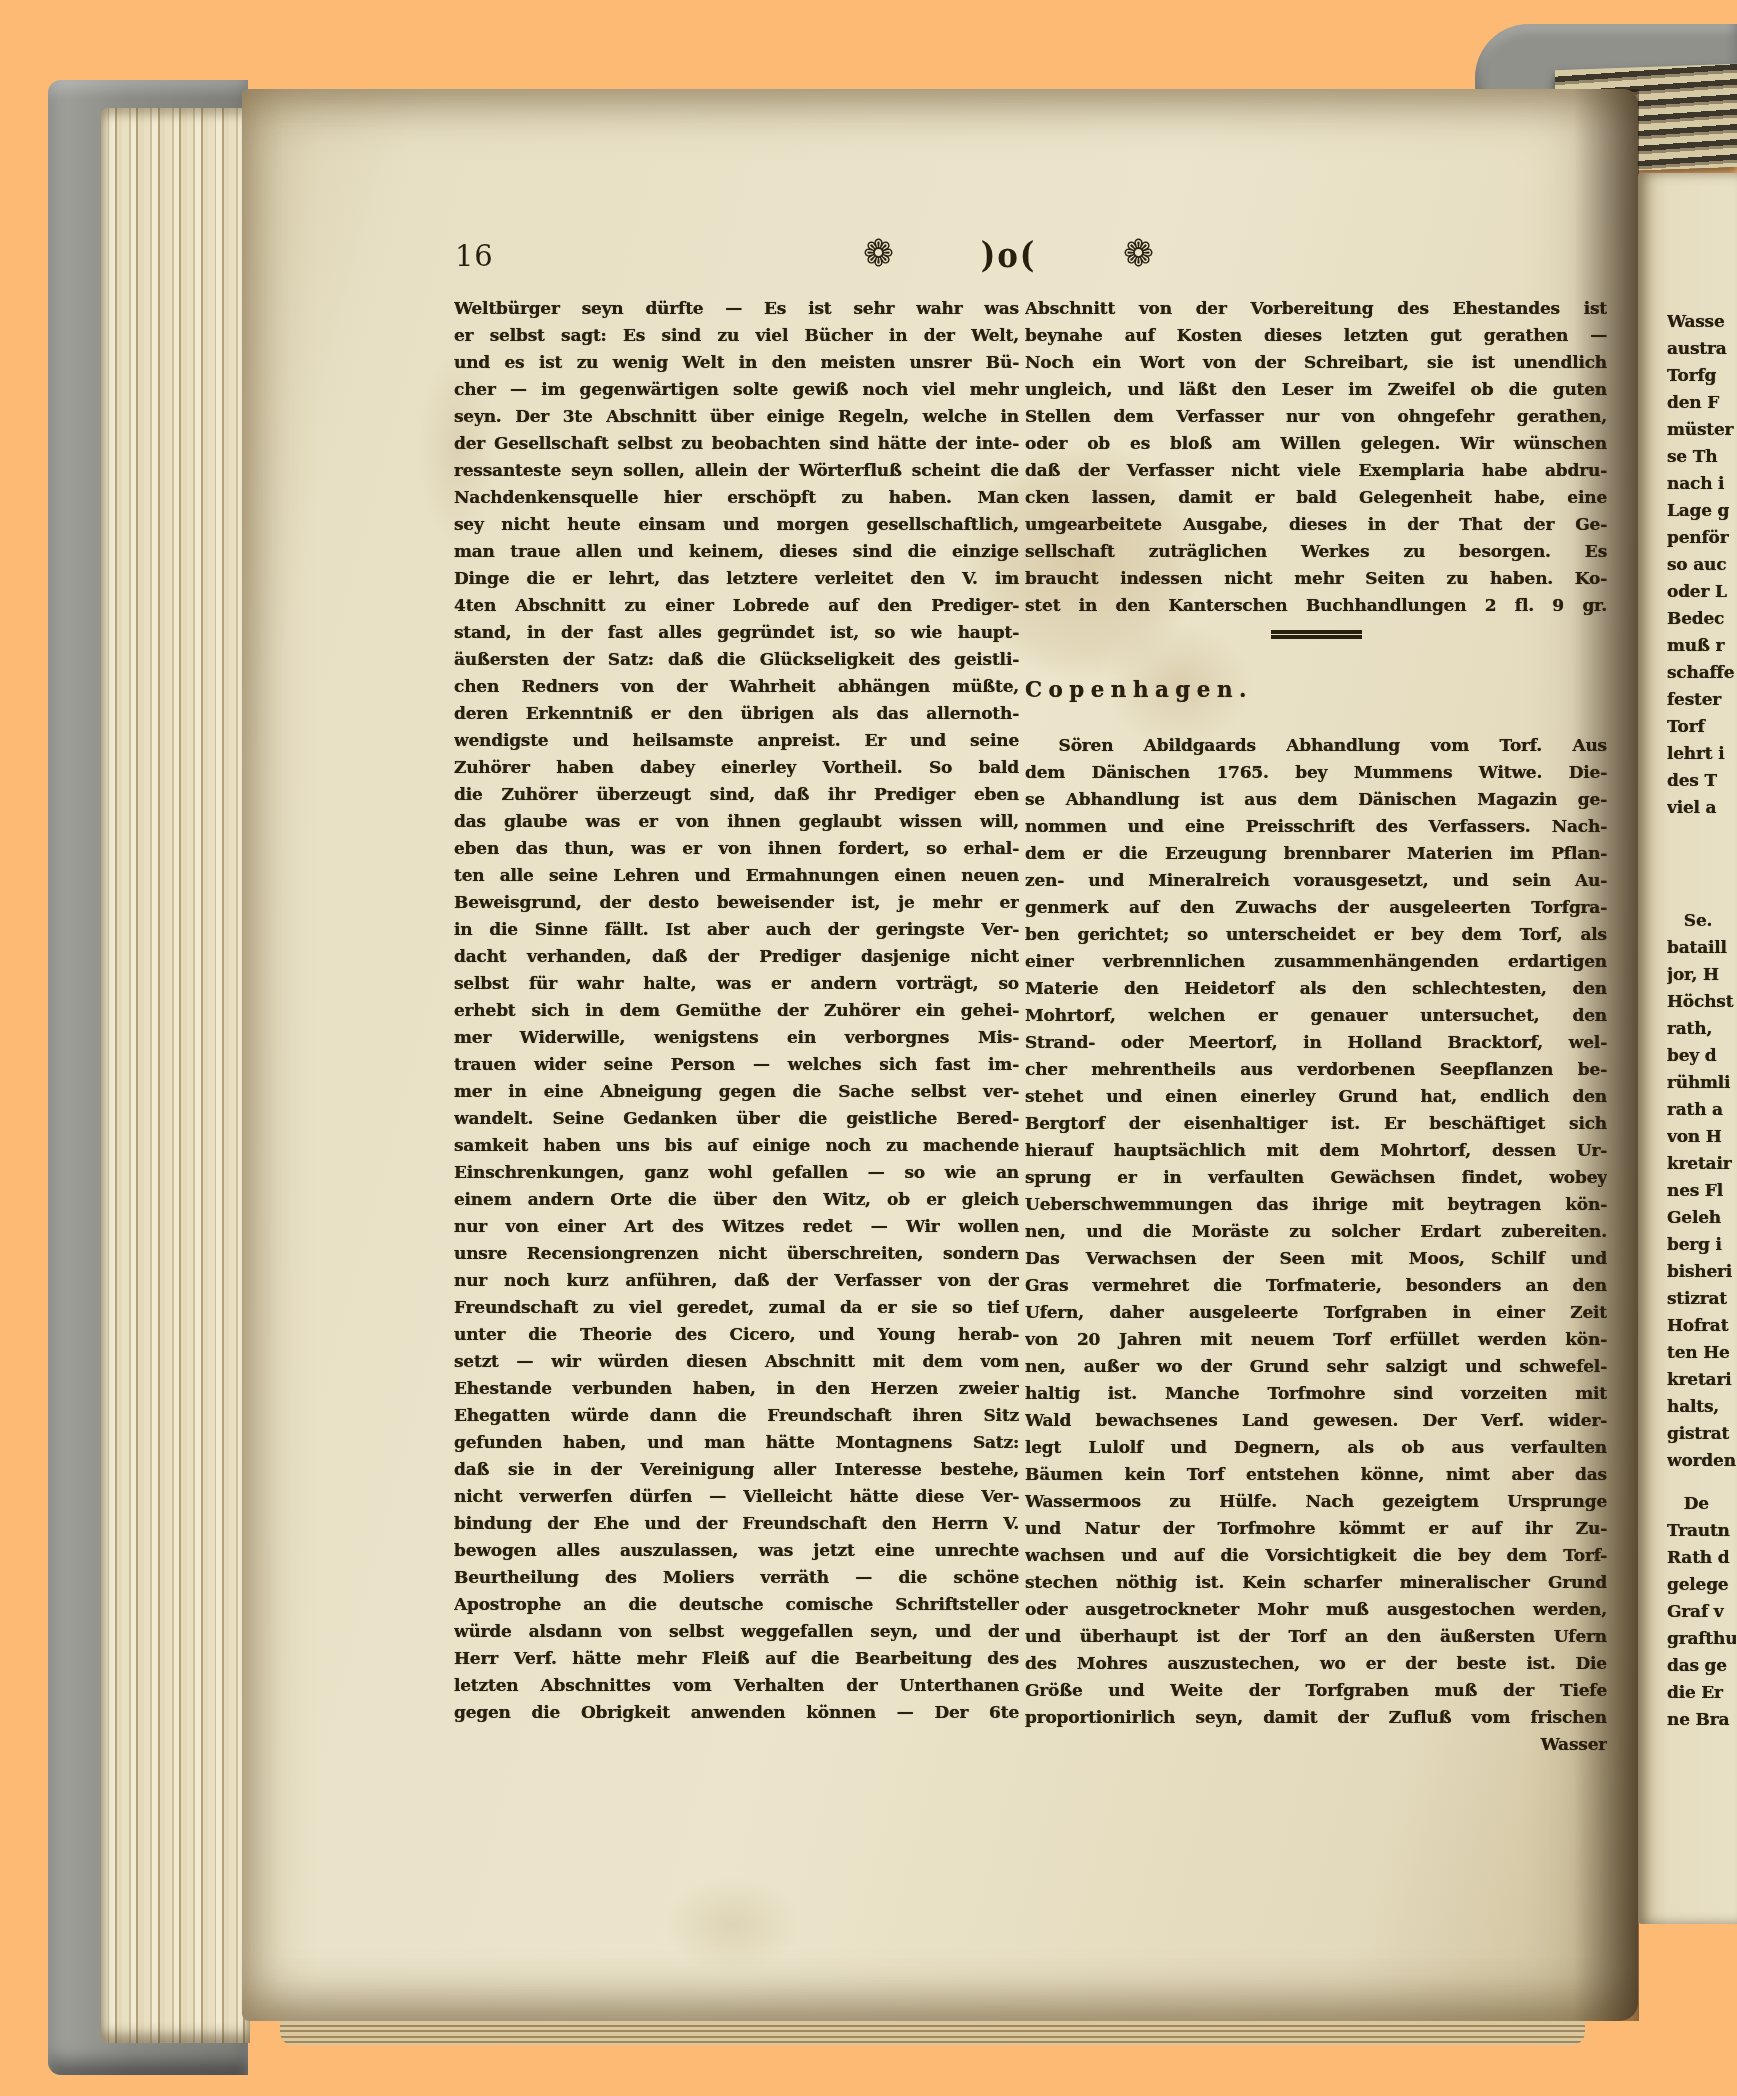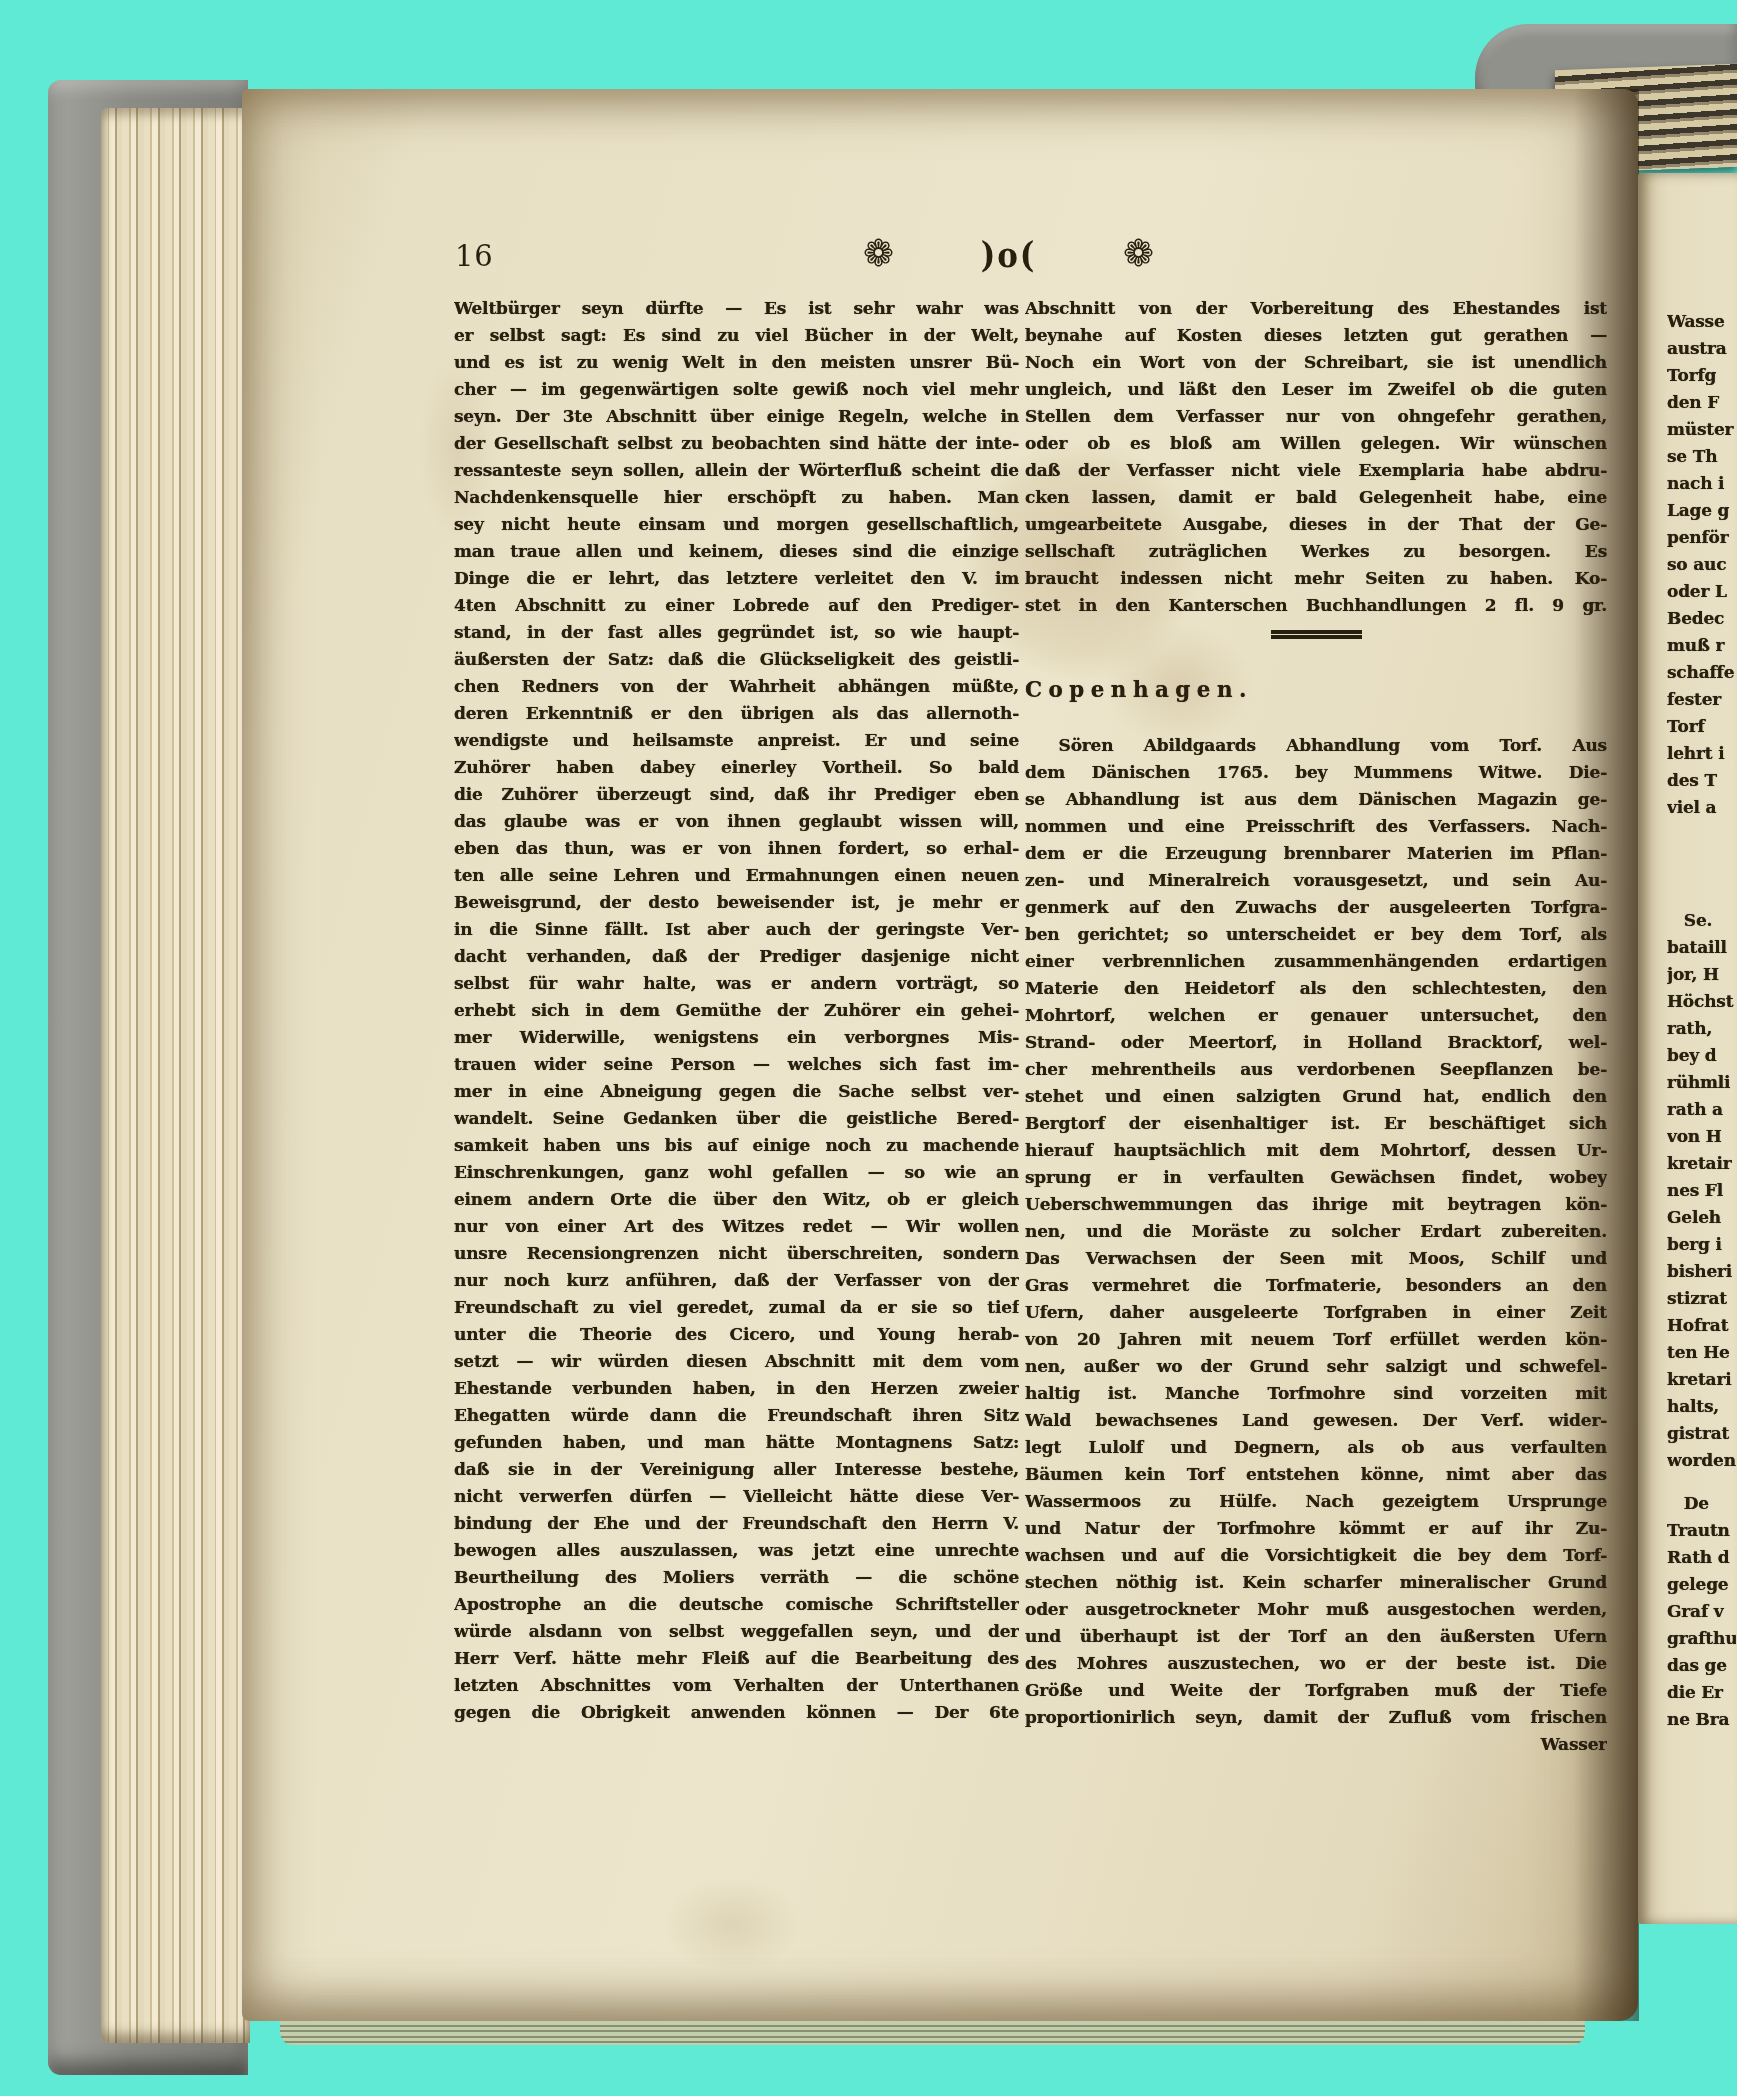--- a/index.html
+++ b/index.html
@@ -1,16 +1,16 @@
 <!DOCTYPE html>
 <html style="font-size:15px"><head>
 <meta charset="utf-8">
 <style>
   html,body{margin:0;padding:0;background:#0e0d0b;}
-  #stage{position:relative;width:1738px;height:2097px;overflow:hidden;background:#5eead4;
+  #stage{position:relative;width:1738px;height:2097px;overflow:hidden;background:#fdba74;
          font-family:"DejaVu Serif","Liberation Serif",serif;}
   
   .cover-left{position:absolute;left:48px;top:80px;width:200px;height:1995px;
       background:linear-gradient(90deg,#a2a39d 0%,#8b8c86 40%,#7d7e78 100%);
       border-radius:13px 0 0 13px;box-shadow:inset 0 9.3px 13px rgba(255,255,255,.25),inset 0 -13px 17px rgba(0,0,0,.4);}
   .page-stack-left{position:absolute;left:101px;top:108px;width:149px;height:1935px;
       background:repeating-linear-gradient(90deg,#e9e0c3 0 6.5px,#cdc098 6.5px 8.4px,#f2ead3 8.4px 14px,#b3a279 14px 16px,#e4dabb 16px 21.4px);
       border-radius:7.5px 0 0 7.5px;box-shadow:inset 0 7.5px 9.3px rgba(90,70,40,.35),inset 0 -9.3px 11.2px rgba(70,50,25,.45);}
   .main-page{position:absolute;left:242px;top:89px;width:1396px;height:1932px;
       background:linear-gradient(105deg,#d9cfaf 0%,#e8e0c5 10%,#ece5cb 50%,#e3d9bc 84%,#cabc96 100%);
@@ -168,21 +168,21 @@
         <div class="line">nommen und eine Preisschrift des Verfassers. Nach-</div>
         <div class="line">dem er die Erzeugung brennbarer Materien im Pflan-</div>
         <div class="line">zen- und Mineralreich vorausgesetzt, und sein Au-</div>
         <div class="line">genmerk auf den Zuwachs der ausgeleerten Torfgra-</div>
         <div class="line">ben gerichtet; so unterscheidet er bey dem Torf, als</div>
         <div class="line">einer verbrennlichen zusammenhängenden erdartigen</div>
         <div class="line">Materie den Heidetorf als den schlechtesten, den</div>
         <div class="line">Mohrtorf, welchen er genauer untersuchet, den</div>
         <div class="line">Strand- oder Meertorf, in Holland Bracktorf, wel-</div>
         <div class="line">cher mehrentheils aus verdorbenen Seepflanzen be-</div>
-        <div class="line">stehet und einen salzigten Grund hat, endlich den</div>
+        <div class="line">stehet und einen einerley Grund hat, endlich den</div>
         <div class="line">Bergtorf der eisenhaltiger ist. Er beschäftiget sich</div>
         <div class="line">hierauf hauptsächlich mit dem Mohrtorf, dessen Ur-</div>
         <div class="line">sprung er in verfaulten Gewächsen findet, wobey</div>
         <div class="line">Ueberschwemmungen das ihrige mit beytragen kön-</div>
         <div class="line">nen, und die Moräste zu solcher Erdart zubereiten.</div>
         <div class="line">Das Verwachsen der Seen mit Moos, Schilf und</div>
         <div class="line">Gras vermehret die Torfmaterie, besonders an den</div>
         <div class="line">Ufern, daher ausgeleerte Torfgraben in einer Zeit</div>
         <div class="line">von 20 Jahren mit neuem Torf erfüllet werden kön-</div>
         <div class="line">nen, außer wo der Grund sehr salzigt und schwefel-</div>

